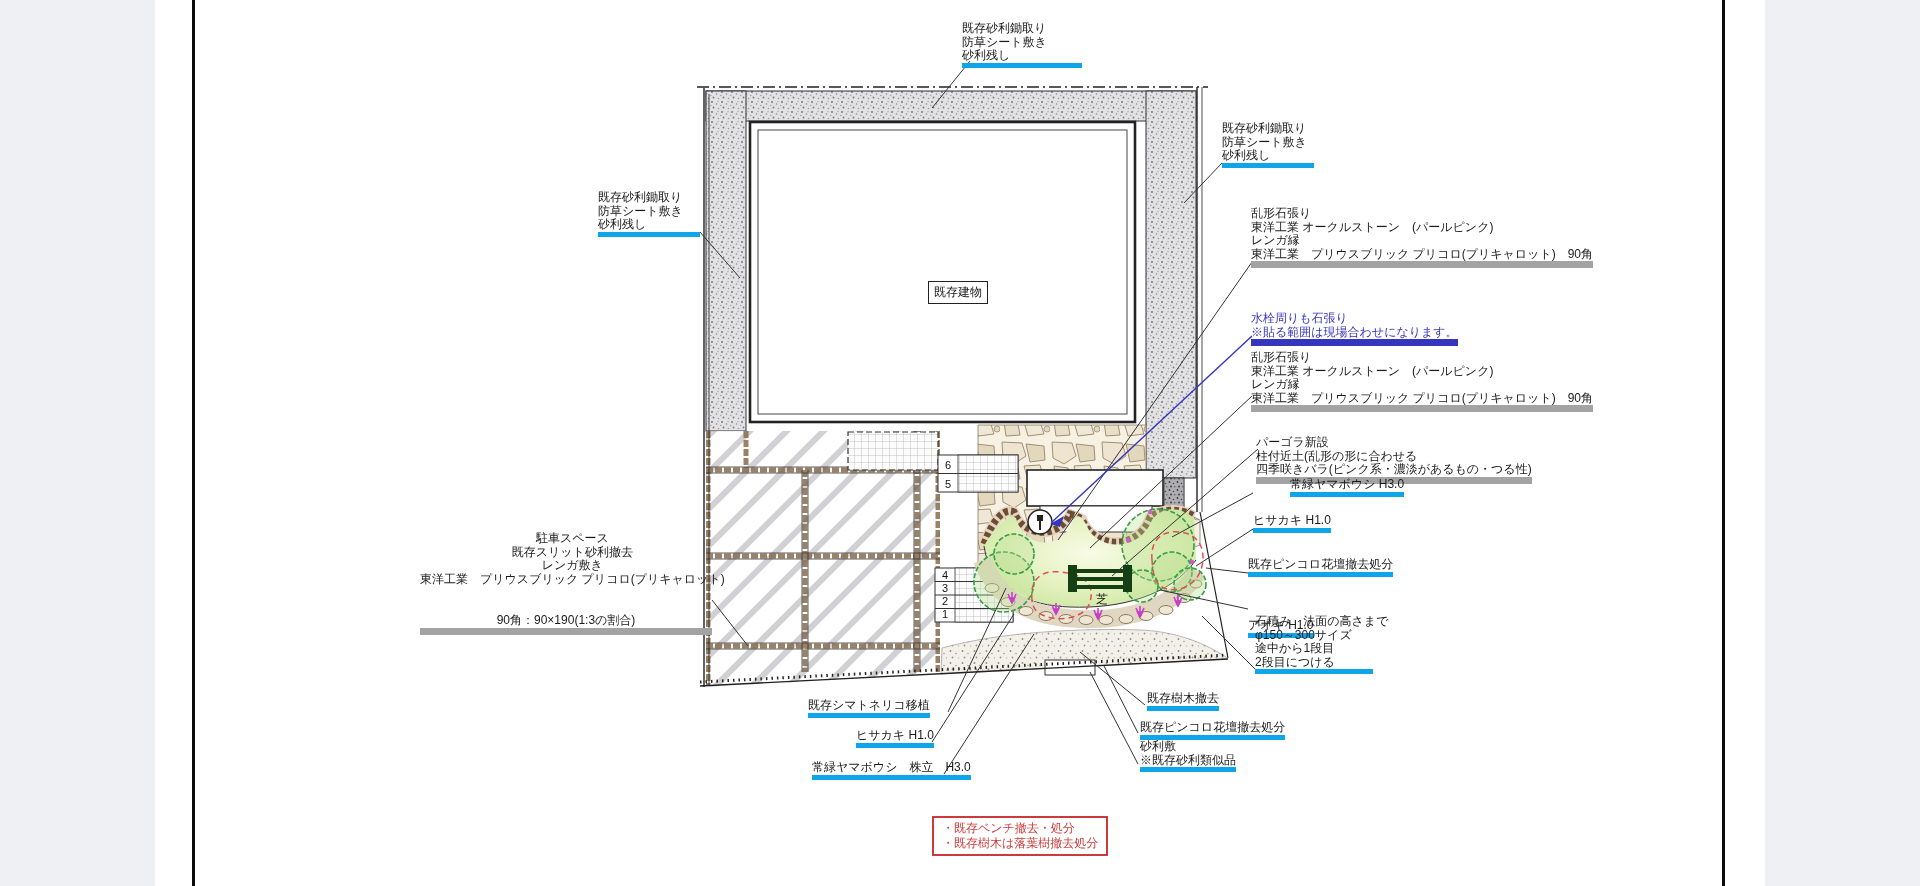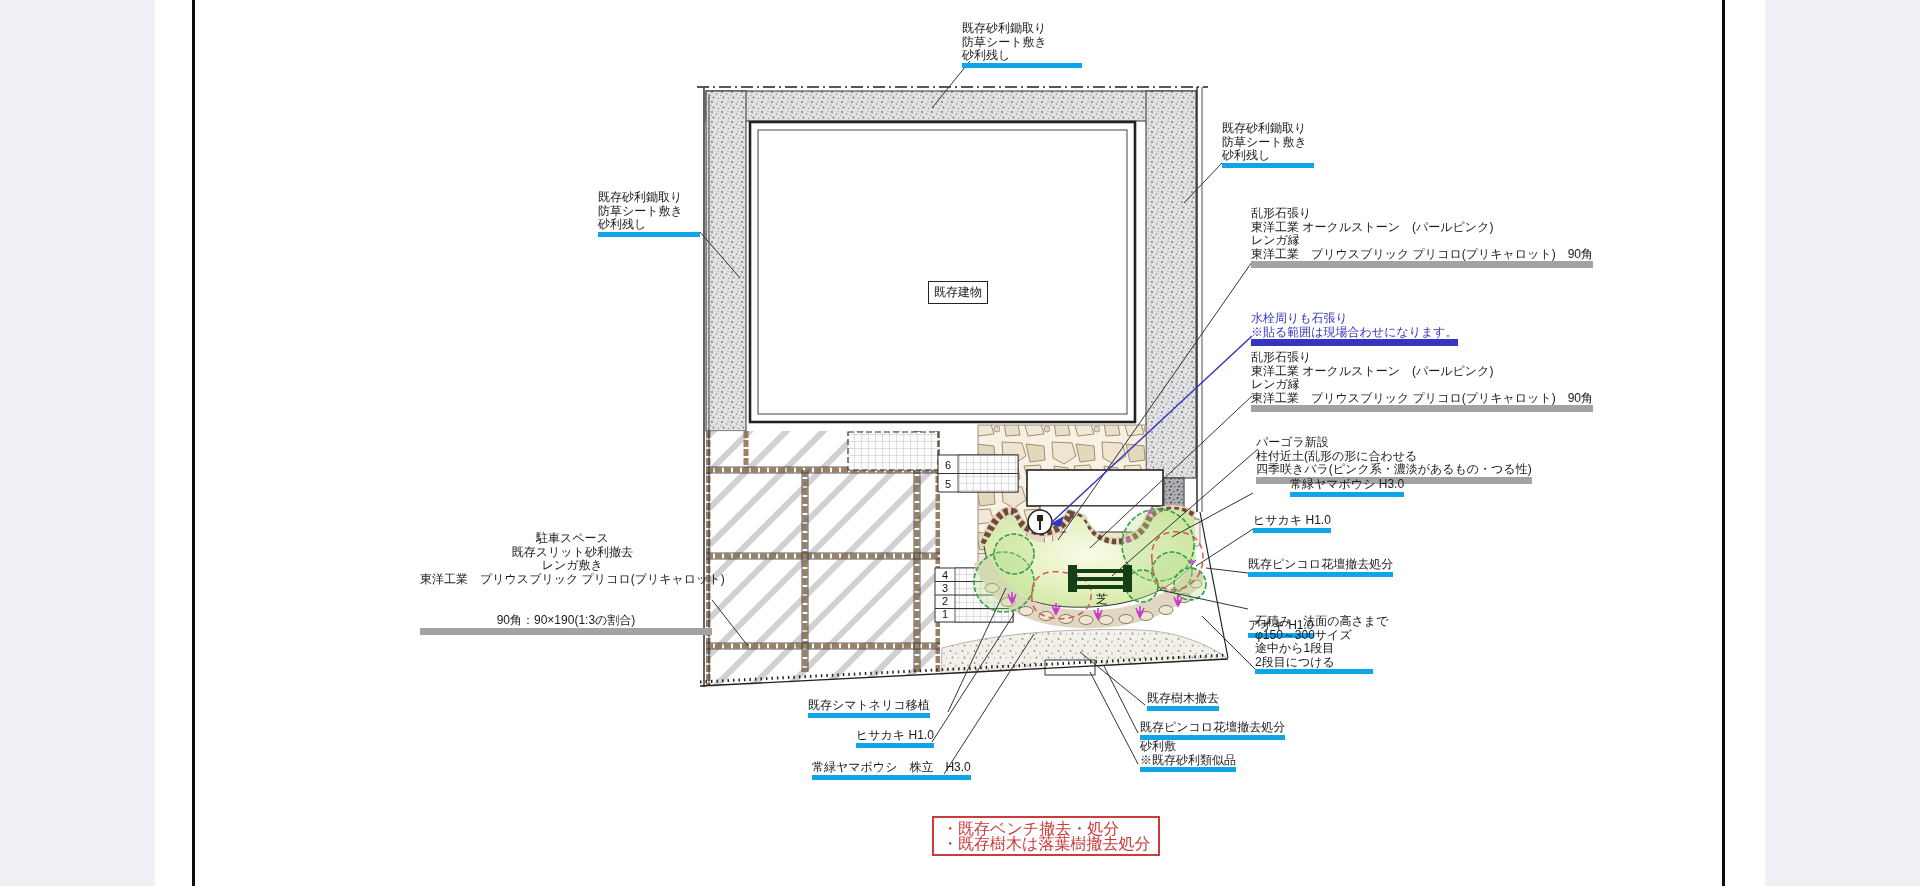--- a/index.html
+++ b/index.html
@@ -14,21 +14,21 @@
   #drawing-svg{position:absolute;left:0;top:0;width:1920px;height:886px;}
   .lbl{position:absolute;font-size:12px;line-height:13.5px;color:#1a1a1a;white-space:nowrap;width:max-content;z-index:5;}
   .lbl .u{border-bottom:5px solid #0ea5e9;display:inline-block;}
   .lbl .ufull{border-bottom:7px solid #a3a3a3;display:block;}
   .blue{color:#3535bd;}
   .blue .u,.blue .ufull{border-bottom-color:#3535bd;}
   #building-label{position:absolute;left:928px;top:281px;border:1px solid #222;background:#fff;
     padding:2px 5px;font-size:12px;color:#1a1a1a;z-index:5;}
   #lawn-label{position:absolute;left:1096px;top:591px;font-size:12px;color:#1a1a1a;z-index:5;}
   #note-box{position:absolute;left:932px;top:816px;border:2px solid #cc3b3b;color:#cc3b3b;
-    padding:3px 8px;font-size:16px;line-height:15px;background:#fff;z-index:5;white-space:nowrap;}
+    padding:3px 8px;font-size:12px;line-height:15px;background:#fff;z-index:5;white-space:nowrap;}
 </style>
 </head>
 <body>
 
 <div id="sheet"></div>
 <div id="frame-left"></div>
 <div id="frame-right"></div>
 
 <svg id="drawing-svg" viewBox="0 0 1920 886">
   <defs>

